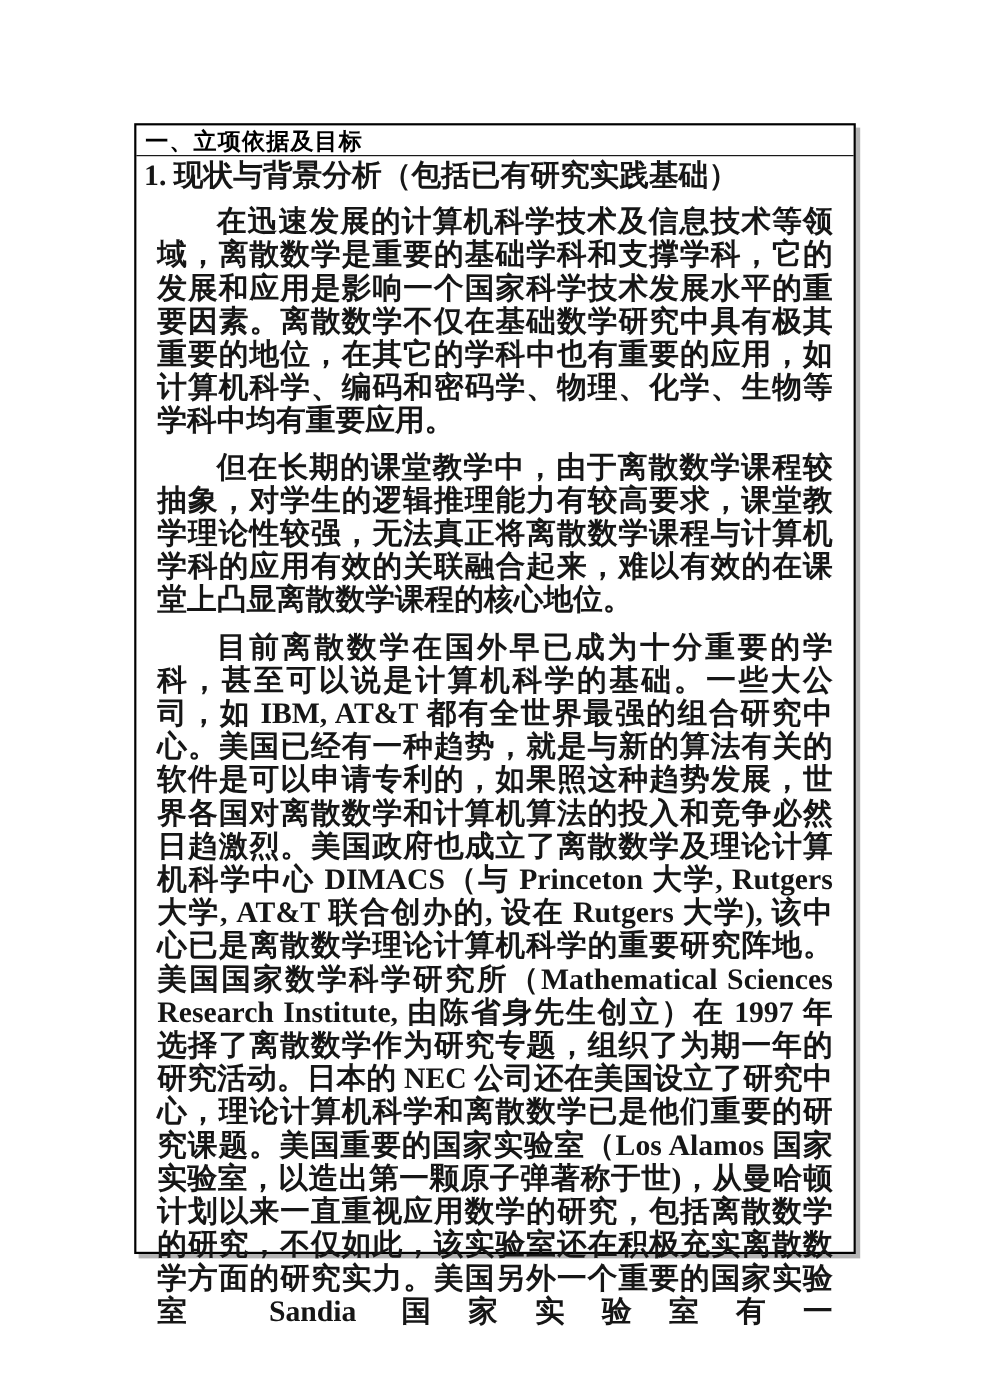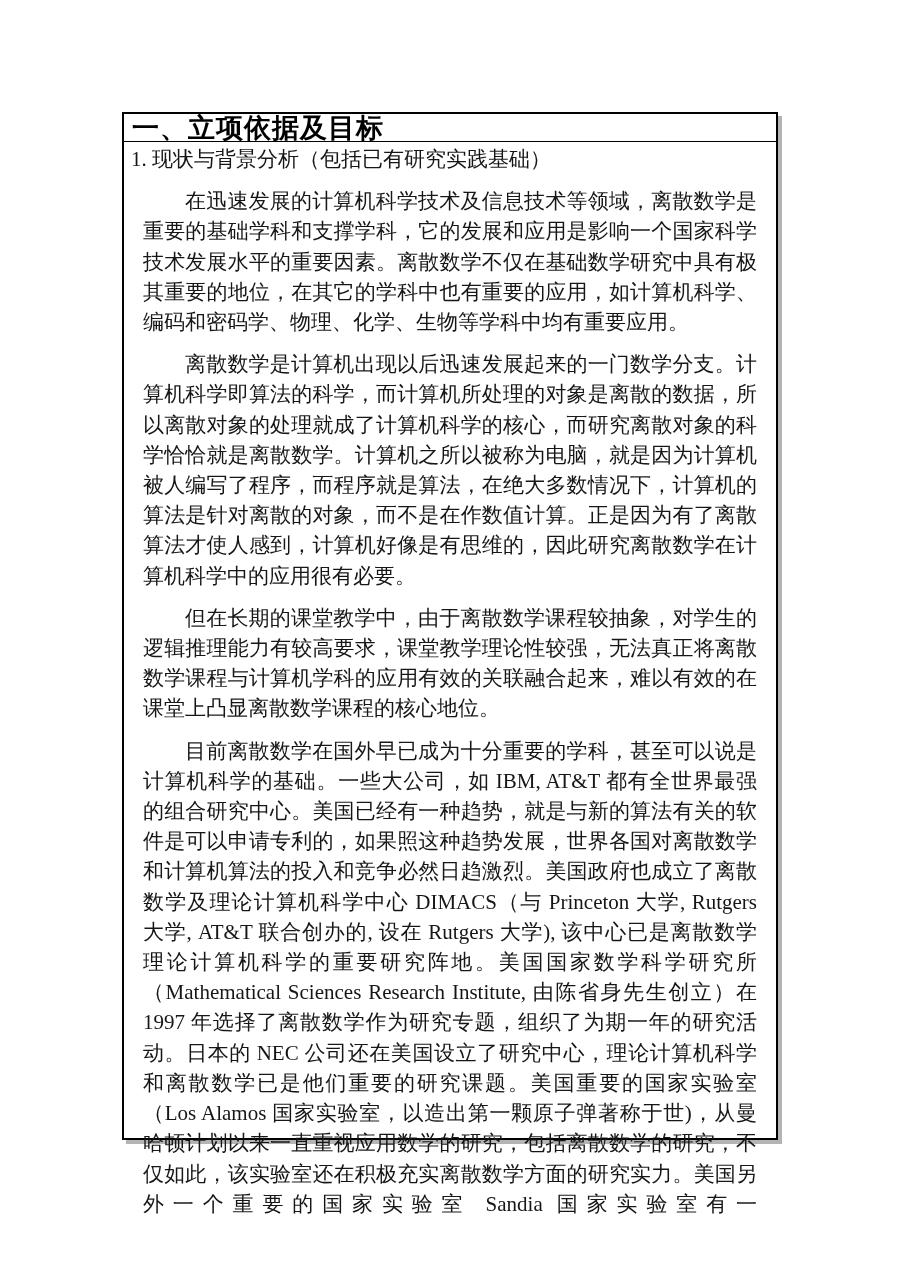--- a/index.html
+++ b/index.html
@@ -31,32 +31,33 @@
     box-sizing: border-box;
     height: 28px;
     border-bottom: 1px solid #000000;
     padding: 1px 7px 0 8px;
     display: flex;
     align-items: center;
   }
   .doc-header-title {
     font-family: "Liberation Sans", "DejaVu Sans", sans-serif;
     font-weight: bold;
-    font-size: 27px;
+    font-size: 21px;
     letter-spacing: 1px;
     white-space: nowrap;
     color: #000000;
   }
   .doc-body {
     box-sizing: border-box;
     padding: 2px 7px 0 7px;
-    font-size: 21px;
+    font-size: 27px;
     line-height: 30.2px;
     text-align: justify;
     color: #161616;
+    font-weight: bold;
   }
   .subheading {
     text-indent: 0;
     white-space: nowrap;
   }
   .para {
     margin: 12px;
     text-indent: 2em;
     text-justify: inter-ideograph;
   }
@@ -68,18 +69,17 @@
 <body>
 
 <div class="page">
   <div class="doc-table">
     <div class="doc-header">
       <span class="doc-header-title">一、立项依据及目标</span>
     </div>
     <div class="doc-body">
       <div class="subheading">1. 现状与背景分析（包括已有研究实践基础）</div>
       <p class="para">在迅速发展的计算机科学技术及信息技术等领域，离散数学是重要的基础学科和支撑学科，它的发展和应用是影响一个国家科学技术发展水平的重要因素。离散数学不仅在基础数学研究中具有极其重要的地位，在其它的学科中也有重要的应用，如计算机科学、编码和密码学、物理、化学、生物等学科中均有重要应用。</p>
-      <p class="para">离散数学是计算机出现以后迅速发展起来的一门数学分支。计算机科学即算法的科学，而计算机所处理的对象是离散的数据，所以离散对象的处理就成了计算机科学的核心，而研究离散对象的科学恰恰就是离散数学。计算机之所以被称为电脑，就是因为计算机被人编写了程序，而程序就是算法，在绝大多数情况下，计算机的算法是针对离散的对象，而不是在作数值计算。正是因为有了离散算法才使人感到，计算机好像是有思维的，因此研究离散数学在计算机科学中的应用很有必要。</p>
       <p class="para">但在长期的课堂教学中，由于离散数学课程较抽象，对学生的逻辑推理能力有较高要求，课堂教学理论性较强，无法真正将离散数学课程与计算机学科的应用有效的关联融合起来，难以有效的在课堂上凸显离散数学课程的核心地位。</p>
       <p class="para continued">目前离散数学在国外早已成为十分重要的学科，甚至可以说是计算机科学的基础。一些大公司，如 IBM, AT&amp;T 都有全世界最强的组合研究中心。美国已经有一种趋势，就是与新的算法有关的软件是可以申请专利的，如果照这种趋势发展，世界各国对离散数学和计算机算法的投入和竞争必然日趋激烈。美国政府也成立了离散数学及理论计算机科学中心 DIMACS（与 Princeton 大学, Rutgers 大学, AT&amp;T 联合创办的, 设在 Rutgers 大学), 该中心已是离散数学理论计算机科学的重要研究阵地。美国国家数学科学研究所（Mathematical Sciences Research Institute, 由陈省身先生创立）在 1997 年选择了离散数学作为研究专题，组织了为期一年的研究活动。日本的 NEC 公司还在美国设立了研究中心，理论计算机科学和离散数学已是他们重要的研究课题。美国重要的国家实验室（Los Alamos 国家实验室，以造出第一颗原子弹著称于世)，从曼哈顿计划以来一直重视应用数学的研究，包括离散数学的研究，不仅如此，该实验室还在积极充实离散数学方面的研究实力。美国另外一个重要的国家实验室 Sandia 国家实验室有一</p>
     </div>
   </div>
 </div>
 
 </body></html>

